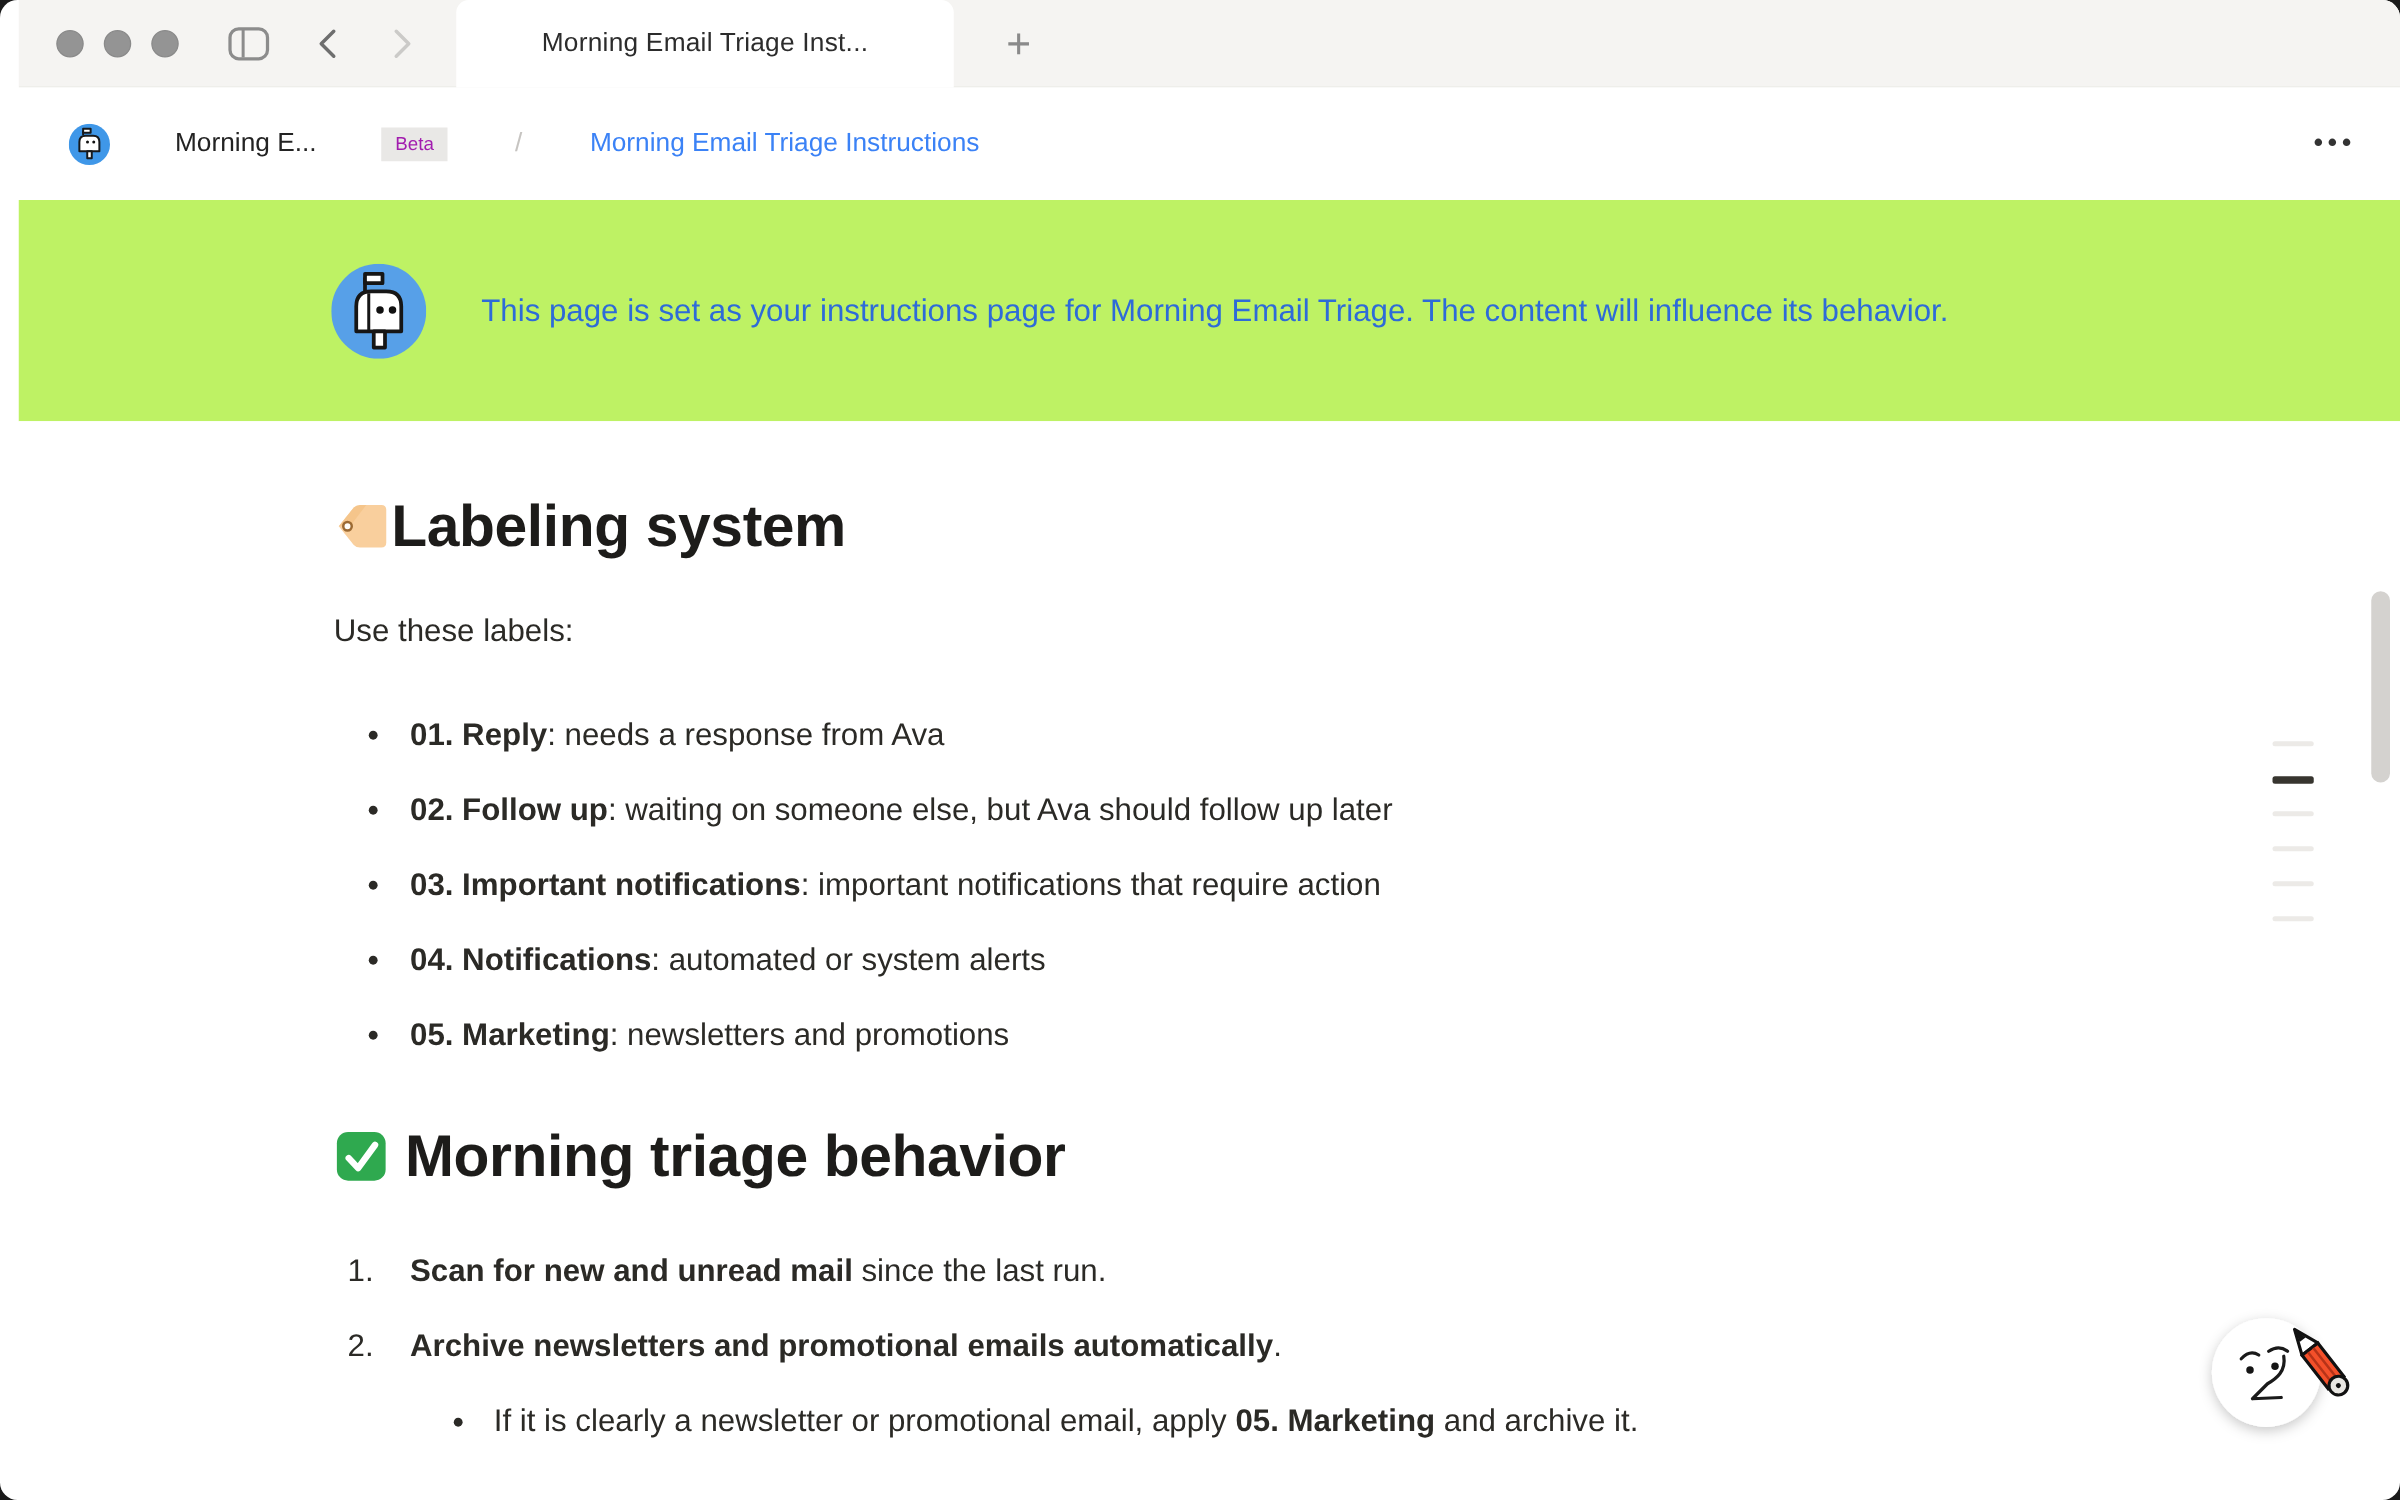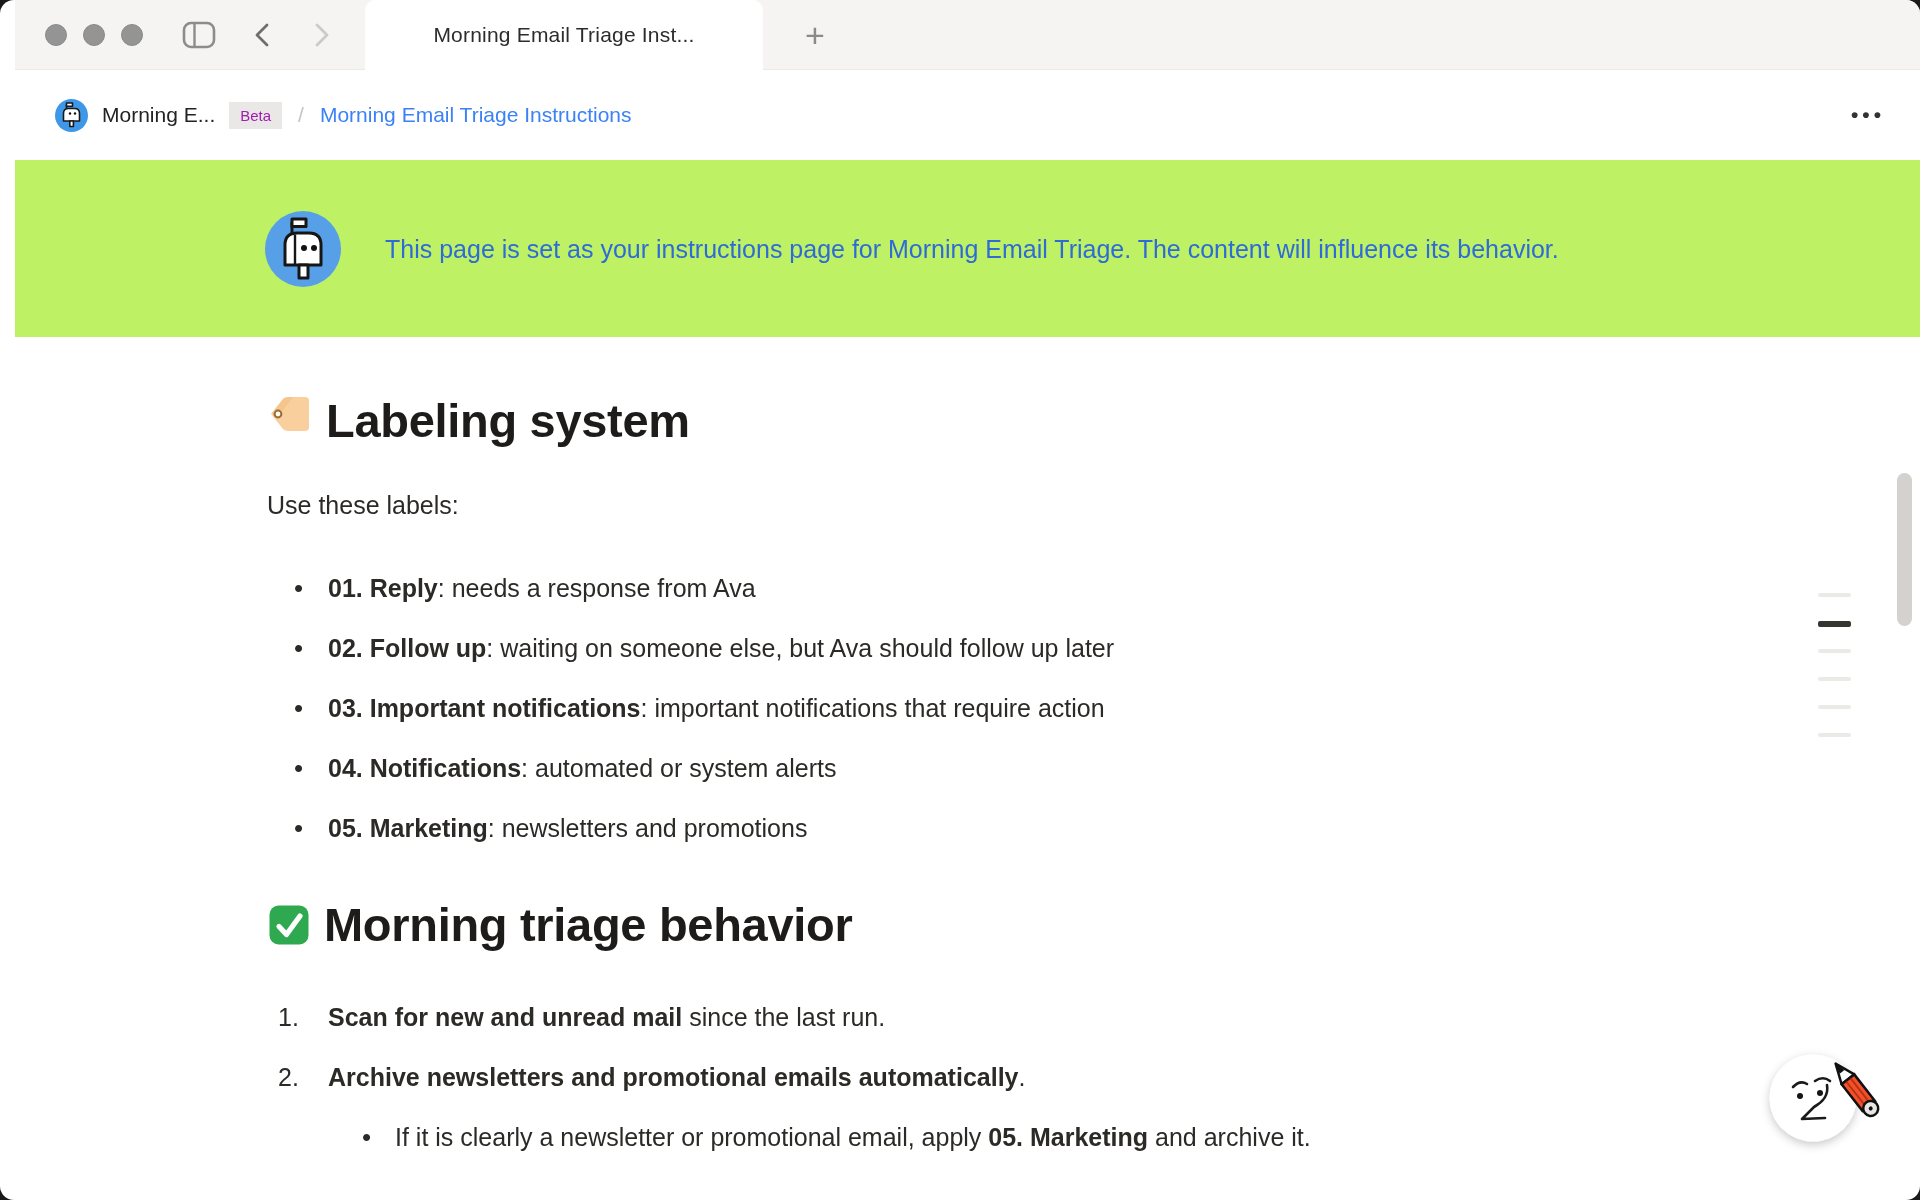--- a/index.html
+++ b/index.html
@@ -22,39 +22,39 @@
   .nav-fwd { margin-left:38px; }
   .tab {
     margin-left:32px; width:398px; height:70px; background:#fff;
     border-radius:10px 10px 0 0; display:flex; align-items:center; justify-content:center;
     position:relative;
   }
   .tab-title { font-size:21px; color:#2c2c2c; letter-spacing:.2px; }
   .new-tab { margin-left:36px; font-size:34px; font-weight:300; color:#8a8a8a; line-height:1; padding:0 6px; }
 
   
-  .crumbrow { height:90px; background:#fff; display:flex; align-items:center; padding:0 33px 0 40px; }
+  .crumbrow { height:90px; background:#fff; display:flex; align-items:center; padding:0 33px 0 40px;gap:38px; }
   .app-icon { width:33px; height:33px; flex:0 0 auto; }
   .app-name { margin-left:14px; font-size:21px; color:#232323; }
   .beta {
     margin-left:14px; background:#e9e8e6; color:#a21caf; font-size:15px;
     padding:5px 11px; border-radius:0;
   }
   .crumb-sep { margin-left:16px; font-size:21px; color:#c6c4c1; }
   .crumb-page { margin-left:16px; font-size:21px; color:#3b82f6; }
   .more-btn { margin-left:auto; font-size:21px; font-weight:700; letter-spacing:4px; color:#333; padding:4px 2px; }
 
   
   .banner { height:177px; background:#bef264; display:flex; align-items:center; padding-left:250px; }
   .banner-icon { width:76px; height:76px; flex:0 0 auto; }
   .banner-text { margin-left:44px; width:1295px; font-size:25px; line-height:42px; color:#2e6bd8; }
 
   
   .content { background:#fff; padding:54px 0 0 252px; position:relative; }
-  .h1 { display:flex; align-items:flex-start; gap:13px; }
+  .h1 { display:flex; align-items:center; }
   .h1 .emoji { width:46px; height:46px; }
   .h1 .htext { font-size:47px; line-height:59px; font-weight:700; color:#1d1c1a; letter-spacing:-.3px; }
   .para { margin-top:38px; font-size:25px; line-height:34px; color:#2b2a26; }
   ul.labels { list-style:none; margin-top:49px; }
   ul.labels li { display:flex; margin-left:27px; margin-bottom:26px; font-size:25px; line-height:34px; color:#2b2a26; }
   ul.labels .marker { width:34px; flex:0 0 auto; font-size:26px; }
   .b { font-weight:700; }
   .h2 { display:flex; align-items:center; gap:13px; margin-top:50px; }
   .h2 .emoji { width:44px; height:44px; }
   .h2 .htext { font-size:47px; line-height:59px; font-weight:700; color:#1d1c1a; letter-spacing:-.3px; }

